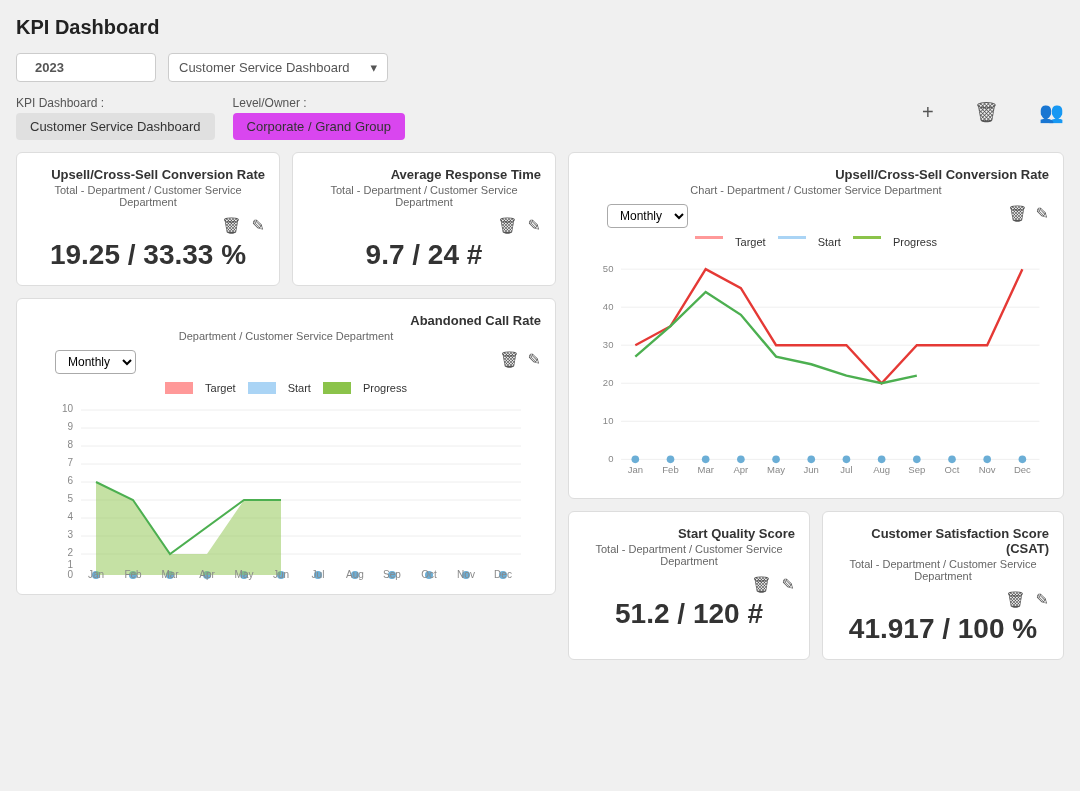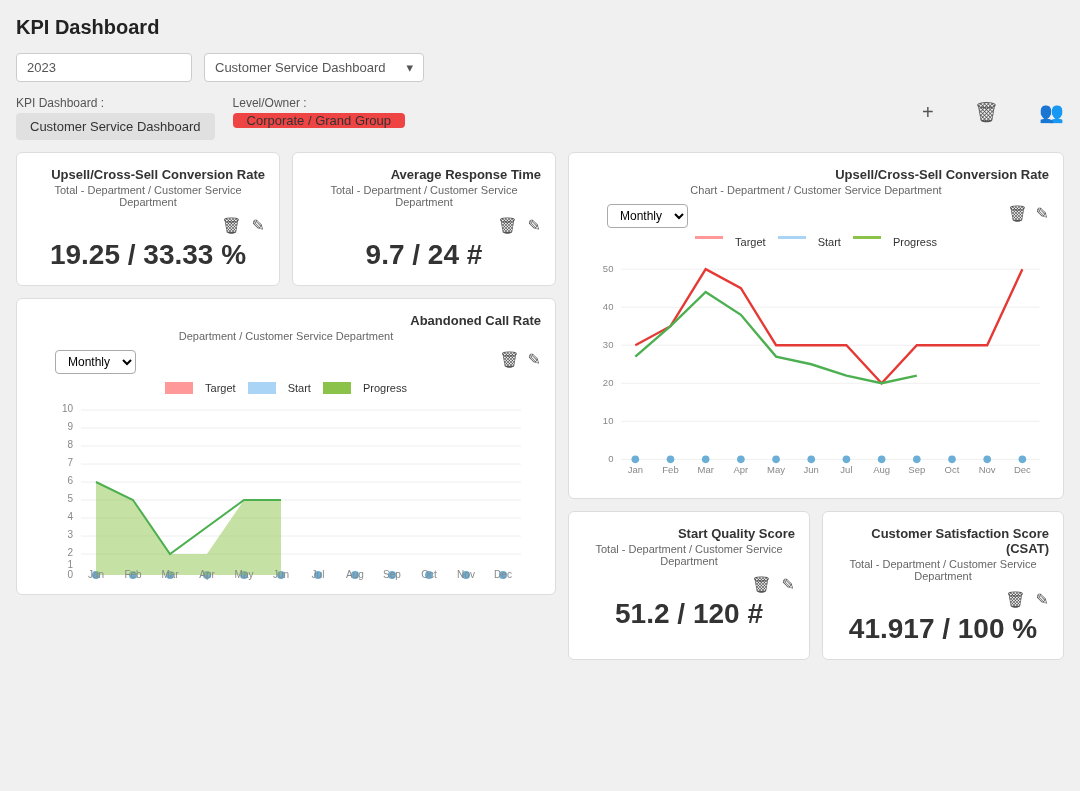--- a/index.html
+++ b/index.html
@@ -1,22 +1,22 @@
 <!DOCTYPE html>
 <html><head>
   <meta charset="utf-8">
   <style>
     * { box-sizing: border-box; margin: 0; padding: 0; }
     body { font-family: Arial, sans-serif; background: #f0f0f0; padding: 16px; font-size: 13px; color: #333; }
     h1 { font-size: 20px; font-weight: bold; margin-bottom: 14px; color: #222; }
     .top-filters { display: flex; gap: 12px; margin-bottom: 14px; }
-    .filter-input { border: 1px solid #ccc; border-radius: 4px; padding: 6px 10px; background: #fff; font-size: 13px; color: #555; width: 176px; }
+    .filter-input { border: 1px solid #ccc; border-radius: 4px; padding: 6px 18px; background: #fff; font-size: 13px; color: #555; width: 140px; font-weight: bold; }
     .filter-select { border: 1px solid #ccc; border-radius: 4px; padding: 6px 10px; background: #fff; font-size: 13px; color: #555; width: 220px; display: flex; align-items: center; justify-content: space-between; cursor: pointer; }
     .kpi-label-box { background: #e0e0e0; border-radius: 4px; padding: 6px 14px; font-size: 13px; color: #333; }
-    .level-label-box { background: #ef4444; border-radius: 4px; padding: 0 14px; font-size: 13px; color: #333; }
+    .level-label-box { background: #d946ef; border-radius: 4px; padding: 6px 14px; font-size: 13px; color: #333; }
     .kpi-section-label { font-size: 12px; color: #555; margin-bottom: 3px; }
     .toolbar-icons { display: flex; gap: 40px; margin-left: auto; align-items: center; margin-bottom: 12px; }
     .toolbar-icon { font-size: 20px; cursor: pointer; color: #555; }
     .main-grid { display: grid; grid-template-columns: 540px 1fr; gap: 12px; }
     .left-col { display: flex; flex-direction: column; gap: 12px; }
     .right-col { display: flex; flex-direction: column; gap: 12px; }
     .card { background: #fff; border: 1px solid #ddd; border-radius: 6px; padding: 14px; }
     .card-title { font-weight: bold; font-size: 13px; text-align: right; }
     .card-subtitle { font-size: 11px; color: #666; text-align: center; margin-top: 2px; }
     .card-icons { display: flex; justify-content: flex-end; gap: 10px; margin-top: 8px; }

